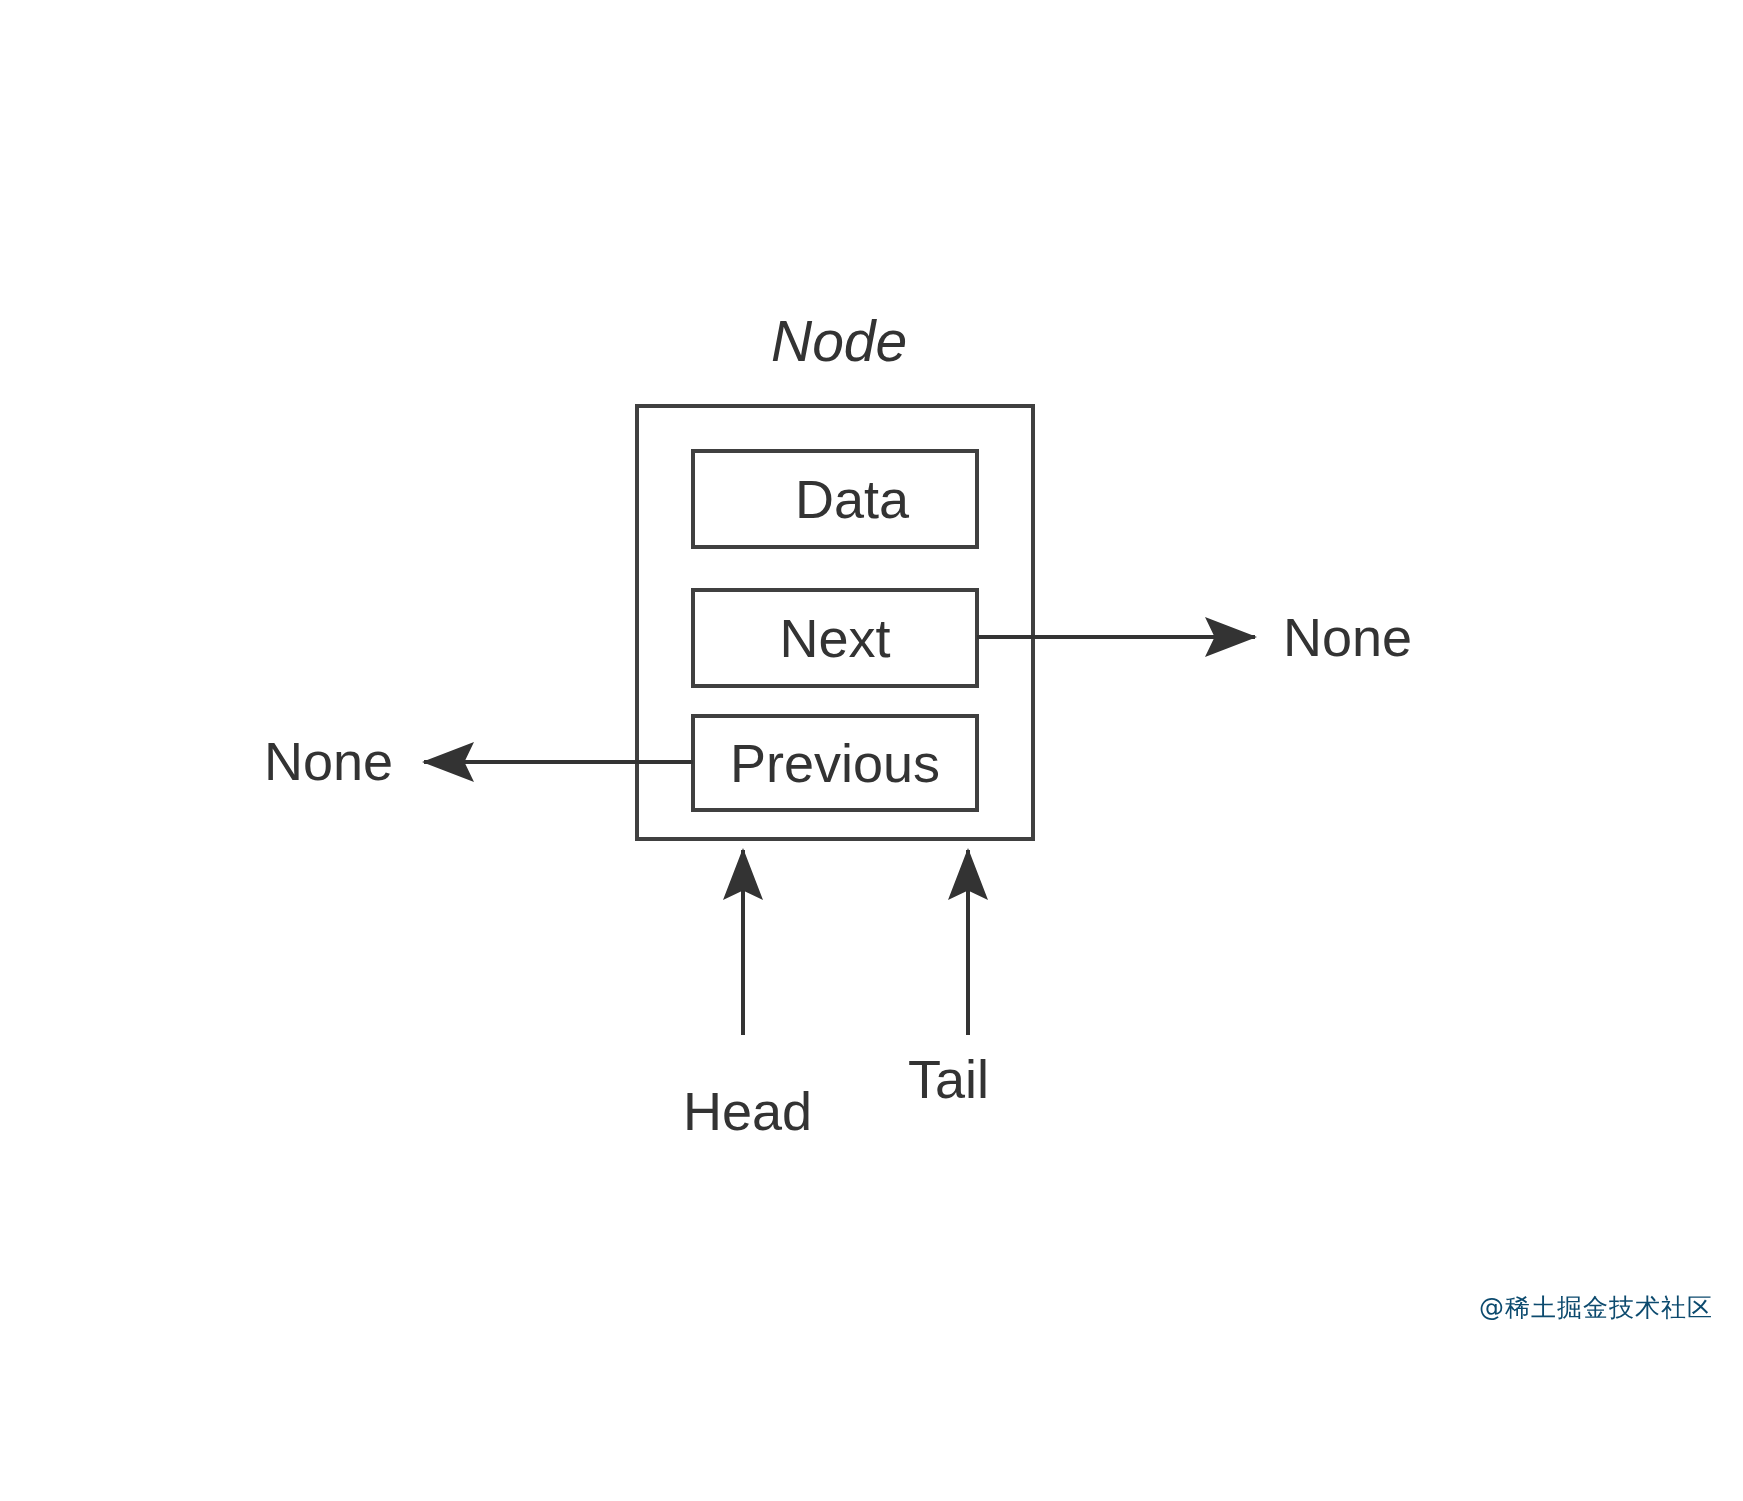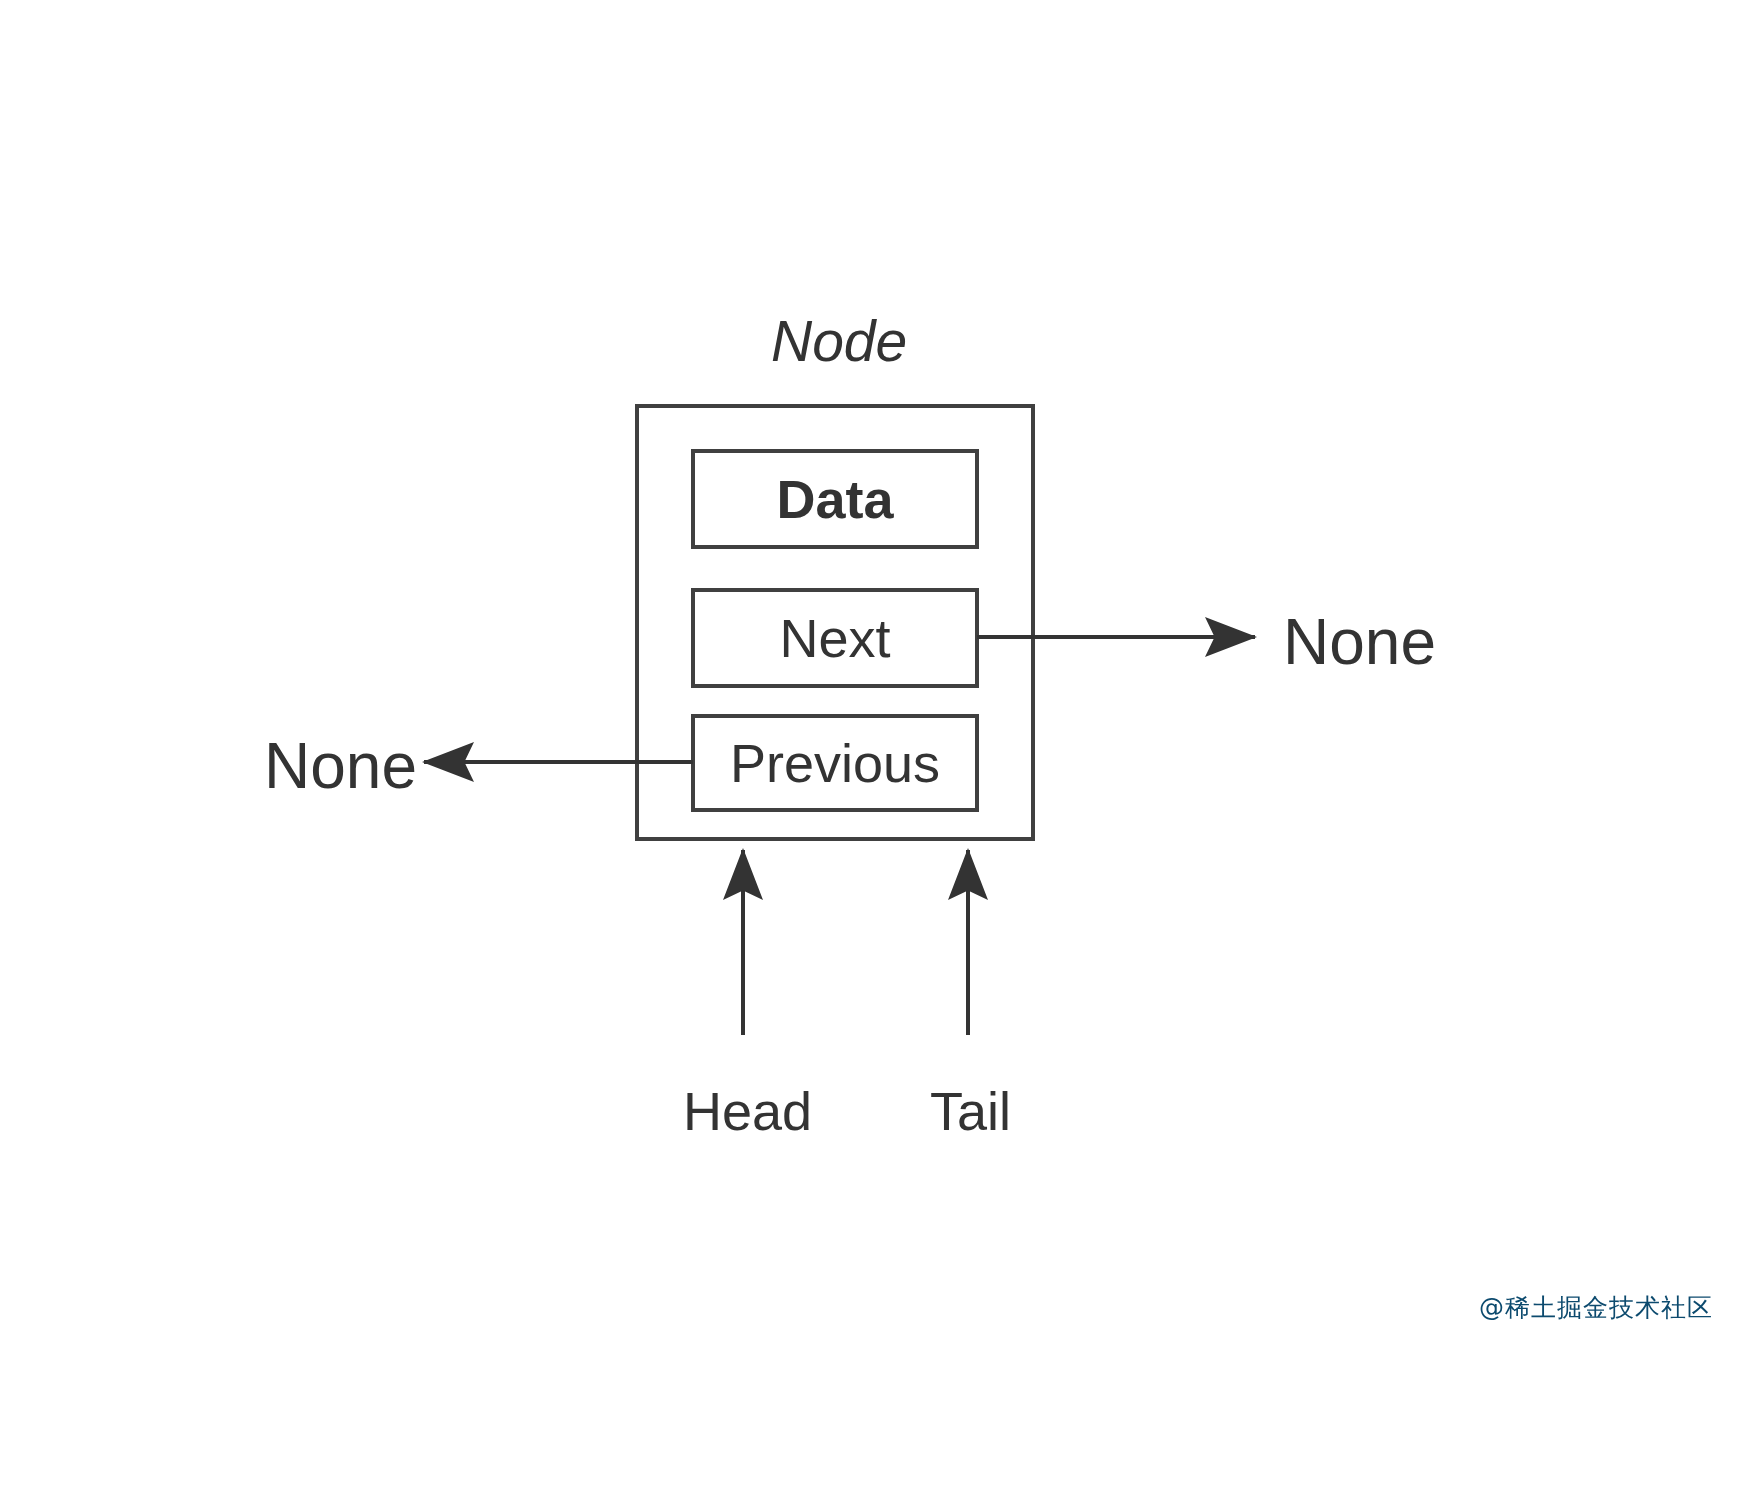--- a/index.html
+++ b/index.html
@@ -45,38 +45,38 @@
     font-weight: 400;
     left: 771px;
     top: 313px;
   }
   .field-label {
     font-size: 54px;
     font-weight: 400;
     text-align: center;
     width: 284px;
   }
-  .field-data   { left: 693px; top: 472px; font-weight: bold; }
+  .field-data   { left: 710px; top: 472px; }
   .field-next   { left: 693px; top: 611px; }
   .field-prev   { left: 693px; top: 736px; }
 
   .endpoint-label {
-    font-size: 64px;
+    font-size: 54px;
     font-weight: 400;
     text-align: center;
   }
   .none-right { left: 1283px; top: 610px; }
   .none-left  { left: 264px;  top: 734px; }
 
   .pointer-label {
     font-size: 54px;
     font-weight: 400;
   }
   .head-label { left: 683px; top: 1084px; }
-  .tail-label { left: 908px; top: 1084px; margin-left: 22px; }
+  .tail-label { left: 908px; top: 1052px; }
 
   .watermark {
     position: absolute;
     right: 30px;
     bottom: 18px;
     font-size: 25px;
     color: #0c4a6e;
     font-family: "DejaVu Sans", sans-serif;
     letter-spacing: 1px;
     white-space: nowrap;

